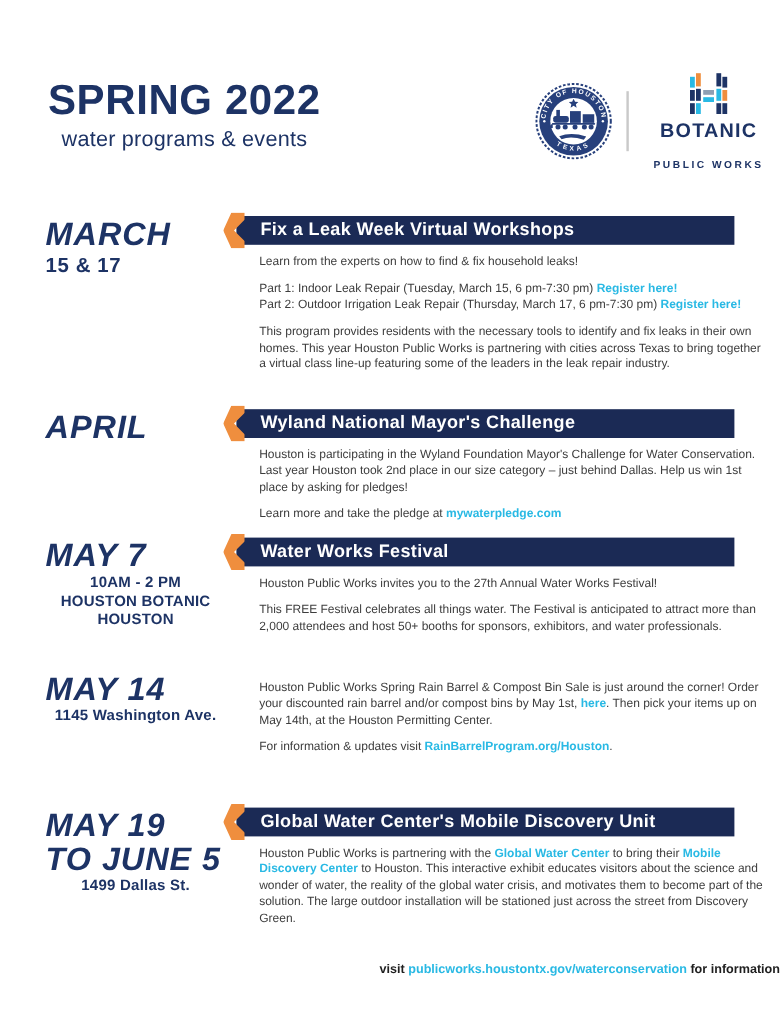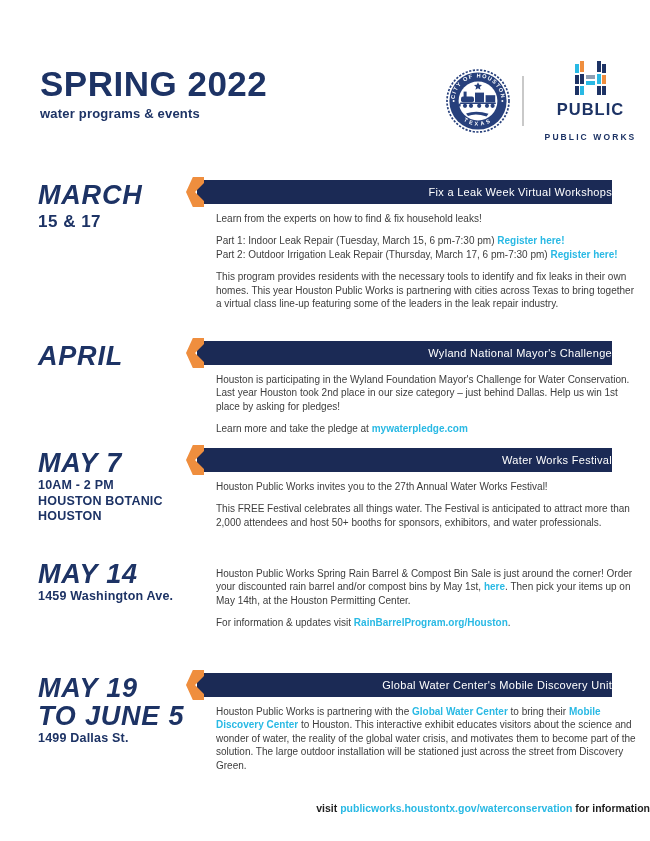--- a/index.html
+++ b/index.html
@@ -8,42 +8,42 @@
   }
   *{margin:0;padding:0;box-sizing:border-box;}
   html,body{background:#ffffff;}
   .page{
     position:relative;width:650px;height:841px;background:#ffffff;overflow:hidden;
     font-family:"Liberation Sans",sans-serif;
   }
   
   .brand-title{position:absolute;left:40px;top:66px;color:var(--navy);}
   .brand-title .t1{font-size:35px;font-weight:800;letter-spacing:0.5px;line-height:1;}
-  .brand-title .t2{font-size:13px;font-weight:700;letter-spacing:0.2px;margin-top:5px;}
+  .brand-title .t2{font-size:18px;font-weight:400;letter-spacing:0.2px;margin-top:5px;text-align:center;}
   .logo-block{position:absolute;left:446px;top:61px;display:flex;align-items:center;}
   .seal{width:64px;height:64px;display:block;}
   .logo-divider{width:1.5px;height:50px;background:#c9c9c9;margin:0 13px 0 12px;}
   .hpw{display:flex;flex-direction:column;align-items:center;width:108px;}
   .hblocks{position:relative;width:31px;height:34px;margin-bottom:6px;}
   .hblocks span{position:absolute;display:block;}
   .hpw-l1{font-size:16.5px;font-weight:800;color:var(--navy);letter-spacing:1px;line-height:1;}
   .hpw-l2{font-size:8.5px;font-weight:800;color:var(--navy);letter-spacing:2.1px;line-height:1;margin-top:15px;}
   
   .section{position:absolute;left:0;width:650px;}
   .date-col{position:absolute;left:38px;top:1px;width:150px;color:var(--navy);}
   .date-lg{font-size:27px;font-weight:800;letter-spacing:0.8px;line-height:28px;font-style:italic;}
   .date-md{font-size:17px;font-weight:800;letter-spacing:0.5px;line-height:20px;margin-top:3px;}
-  .date-sm{font-size:12.5px;font-weight:700;letter-spacing:0.2px;line-height:13.5px;margin-top:2px;}
+  .date-sm{font-size:12.5px;font-weight:700;letter-spacing:0.2px;line-height:13.5px;margin-top:2px;text-align:center;}
   .date-sm:first-of-type{margin-top:4px;}
   .content-col{position:absolute;left:197px;top:0;width:415px;}
   .title-bar{position:relative;height:24px;background:var(--navy-dark);}
   .chevron{position:absolute;left:-11px;top:-3px;width:18px;height:30px;background:var(--orange);
     clip-path:polygon(100% 0,38% 0,0 50%,38% 100%,100% 100%,100% 80%,50% 50%,100% 20%);}
-  .title-text{display:block;color:#ffffff;font-size:11px;font-weight:400;letter-spacing:0.3px;
-    line-height:24px;padding-left:20px;white-space:nowrap;text-align:right;}
+  .title-text{display:block;color:#ffffff;font-size:15px;font-weight:700;letter-spacing:0.3px;
+    line-height:24px;padding-left:20px;white-space:nowrap;}
   .body{margin-top:8px;padding-left:19px;width:440px;color:var(--body-text);
     font-size:10px;line-height:13.4px;}
   .body p{margin:0 0 9px 0;}
   .body p:last-child{margin-bottom:0;}
   a.link,.link{color:var(--cyan);font-weight:700;text-decoration:none;cursor:pointer;margin-top:28px;}
   
   .footer{position:absolute;left:0;top:802px;width:650px;text-align:right;
     font-size:10.5px;font-weight:700;color:#1f1f1f;}
 </style>
 </head>
@@ -100,21 +100,21 @@
           <span style="left: 5px; top: 25px; width: 4px; height: 9px; background: var(--cyan);"></span>
           <span style="left: 11px; top: 14px; width: 9px; height: 4px; background: var(--gray);"></span>
           <span style="left: 11px; top: 20px; width: 9px; height: 4px; background: var(--cyan);"></span>
           <span style="left: 22px; top: 0px; width: 4px; height: 11px; background: var(--navy);"></span>
           <span style="left: 22px; top: 13px; width: 4px; height: 10px; background: var(--cyan);"></span>
           <span style="left: 22px; top: 25px; width: 4px; height: 9px; background: var(--navy);"></span>
           <span style="left: 27px; top: 3px; width: 4px; height: 9px; background: var(--navy);"></span>
           <span style="left: 27px; top: 14px; width: 4px; height: 9px; background: var(--orange);"></span>
           <span style="left: 27px; top: 25px; width: 4px; height: 9px; background: var(--navy);"></span>
         </div>
-      <div class="hpw-l1">PUBLIC</div>
+      <div class="hpw-l1">BOTANIC</div>
       <div class="hpw-l2">PUBLIC WORKS</div>
     </div>
   </div>
 
   <div id="sections">
       <div class="section" style="top: 180px;">
         <div class="date-col">
           <div class="date-lg">MARCH</div>
           <div class="date-md">15 &amp; 17</div>
         </div>
@@ -159,21 +159,21 @@
           </div>
           <div class="body">
             <p>Houston Public Works invites you to the 27th Annual Water Works Festival!</p>
             <p>This FREE Festival celebrates all things water. The Festival is anticipated to attract more than 2,000 attendees and host 50+ booths for sponsors, exhibitors, and water professionals.</p>
           </div>
         </div>
       </div>
       <div class="section" style="top: 559px;">
         <div class="date-col">
           <div class="date-lg">MAY 14</div>
-          <div class="date-sm">1459 Washington Ave.</div>
+          <div class="date-sm">1145 Washington Ave.</div>
         </div>
         <div class="content-col">
           <div class="body">
             <p>Houston Public Works Spring Rain Barrel &amp; Compost Bin Sale is just around the corner! Order your discounted rain barrel and/or compost bins by May 1st, <a class="link">here</a>. Then pick your items up on May 14th, at the Houston Permitting Center.</p>
             <p>For information &amp; updates visit <a class="link">RainBarrelProgram.org/Houston</a>.</p>
           </div>
         </div>
       </div>
       <div class="section" style="top: 673px;">
         <div class="date-col">

